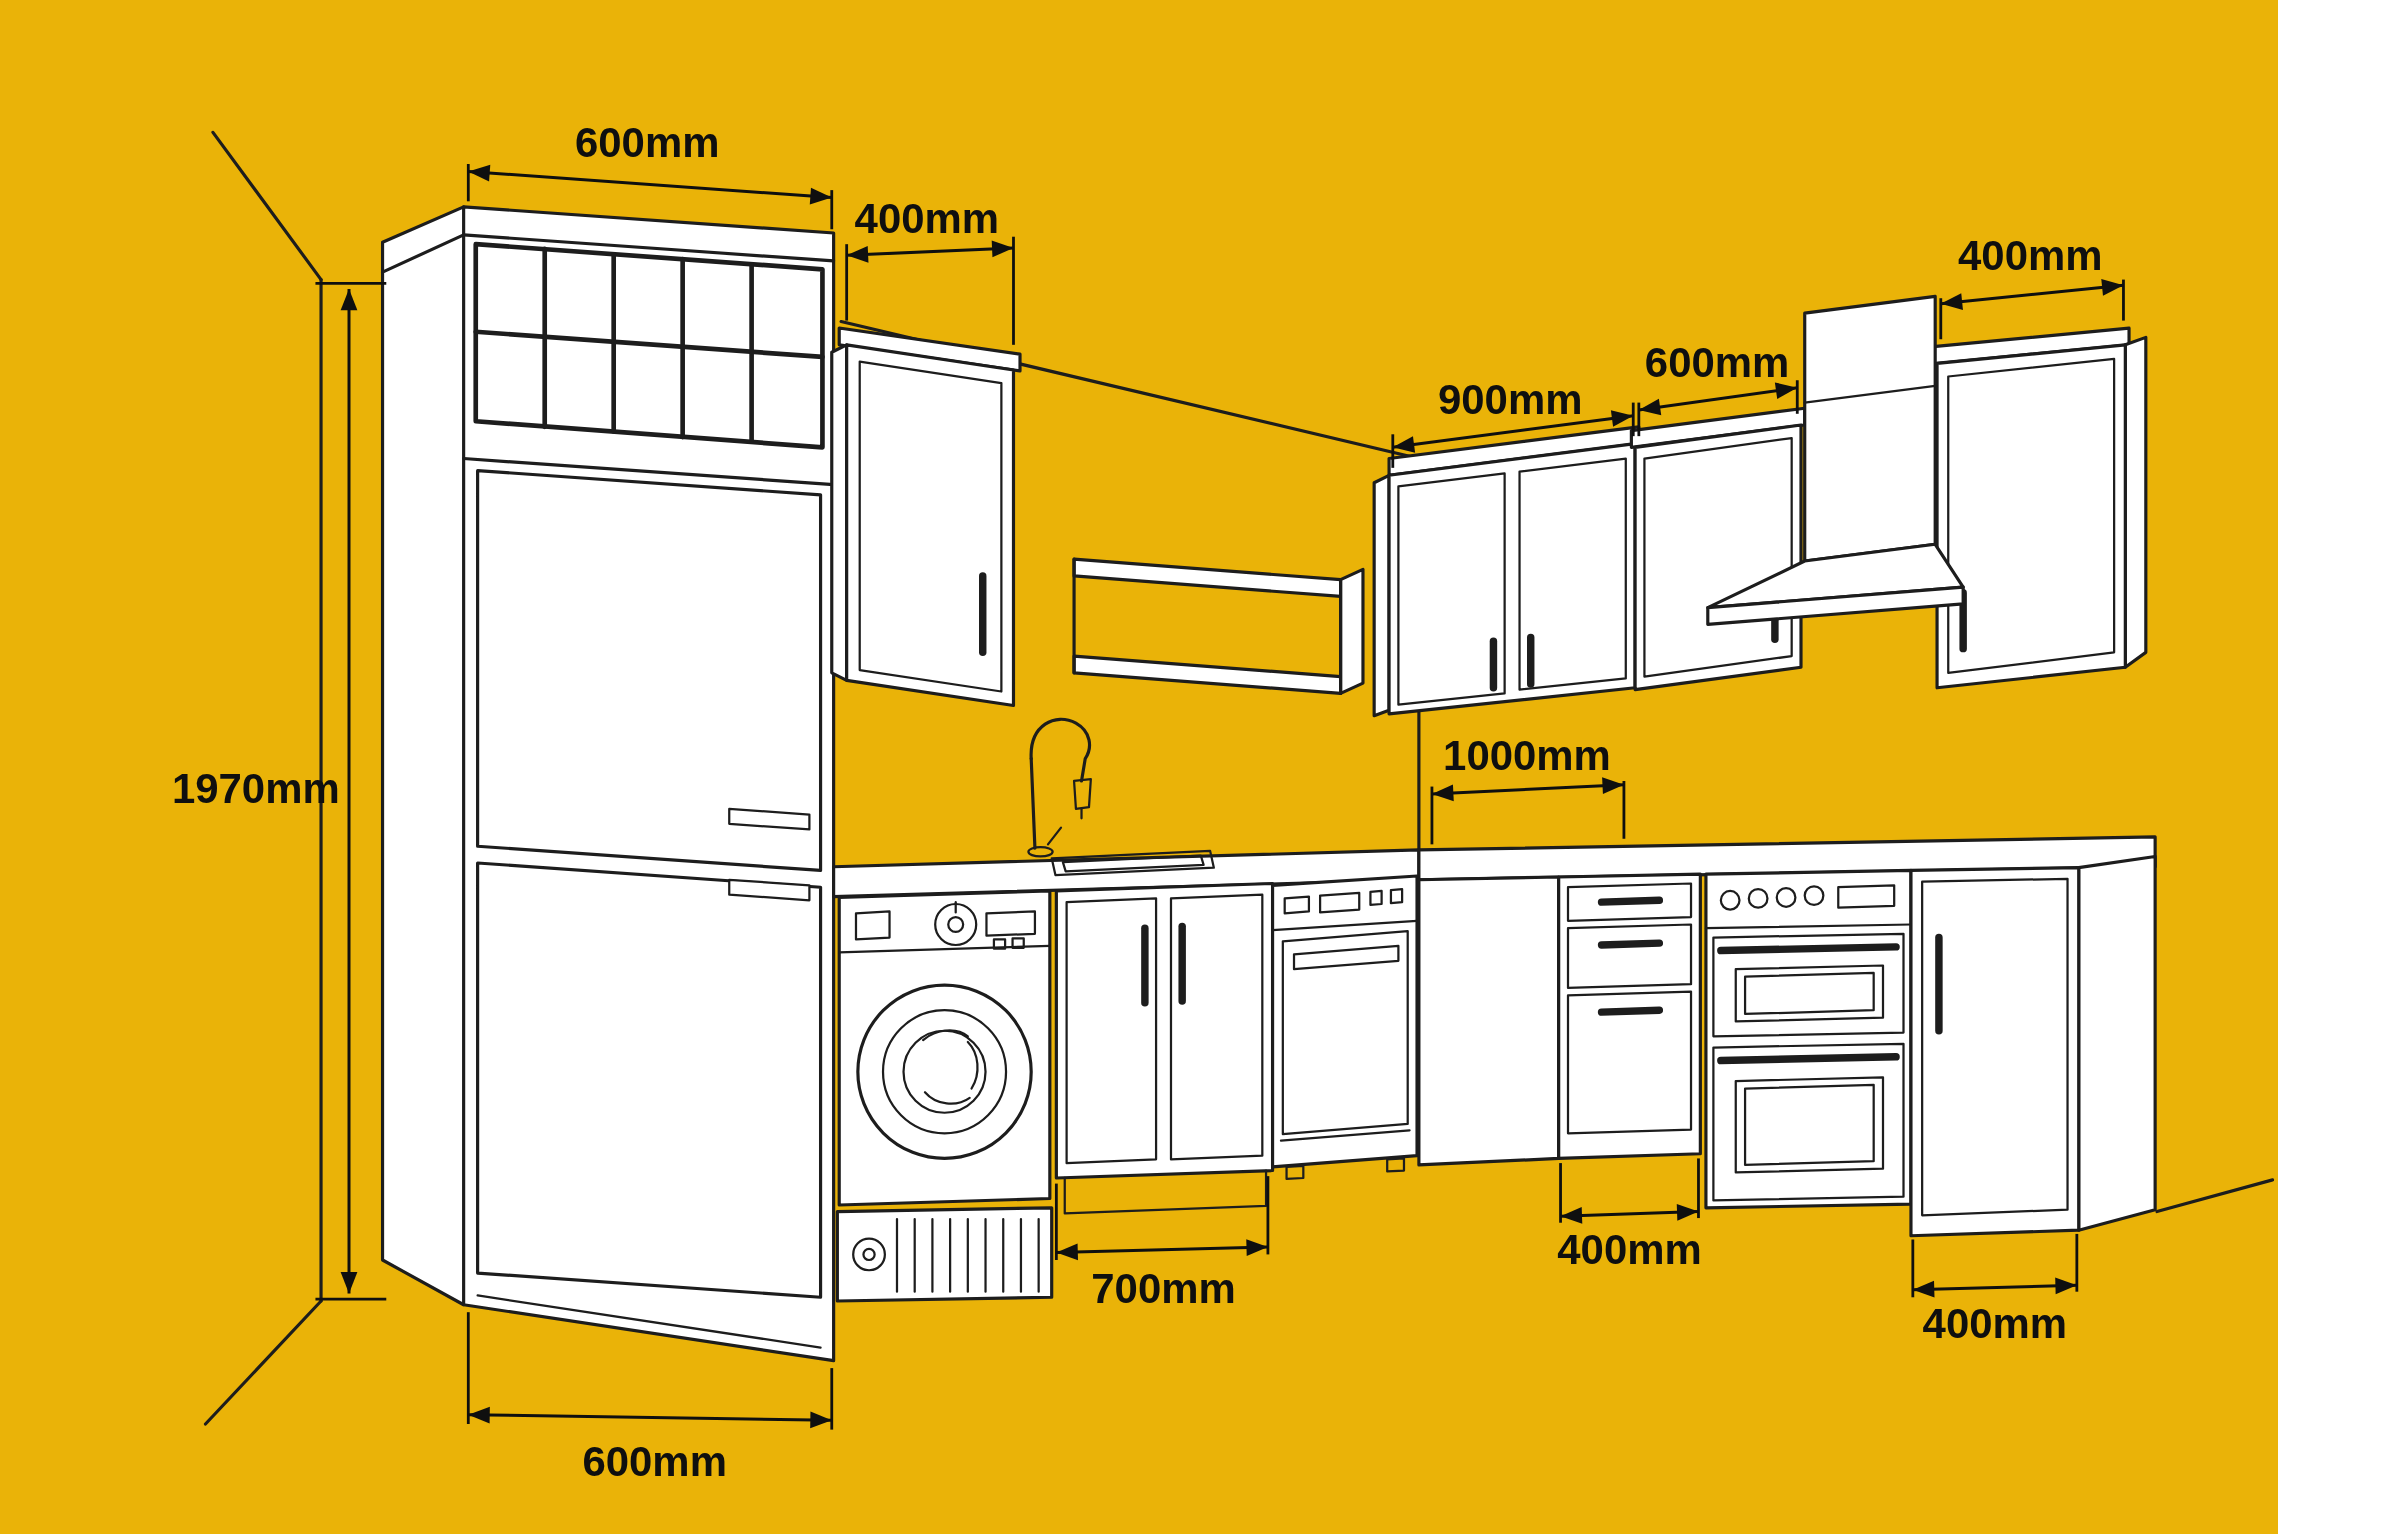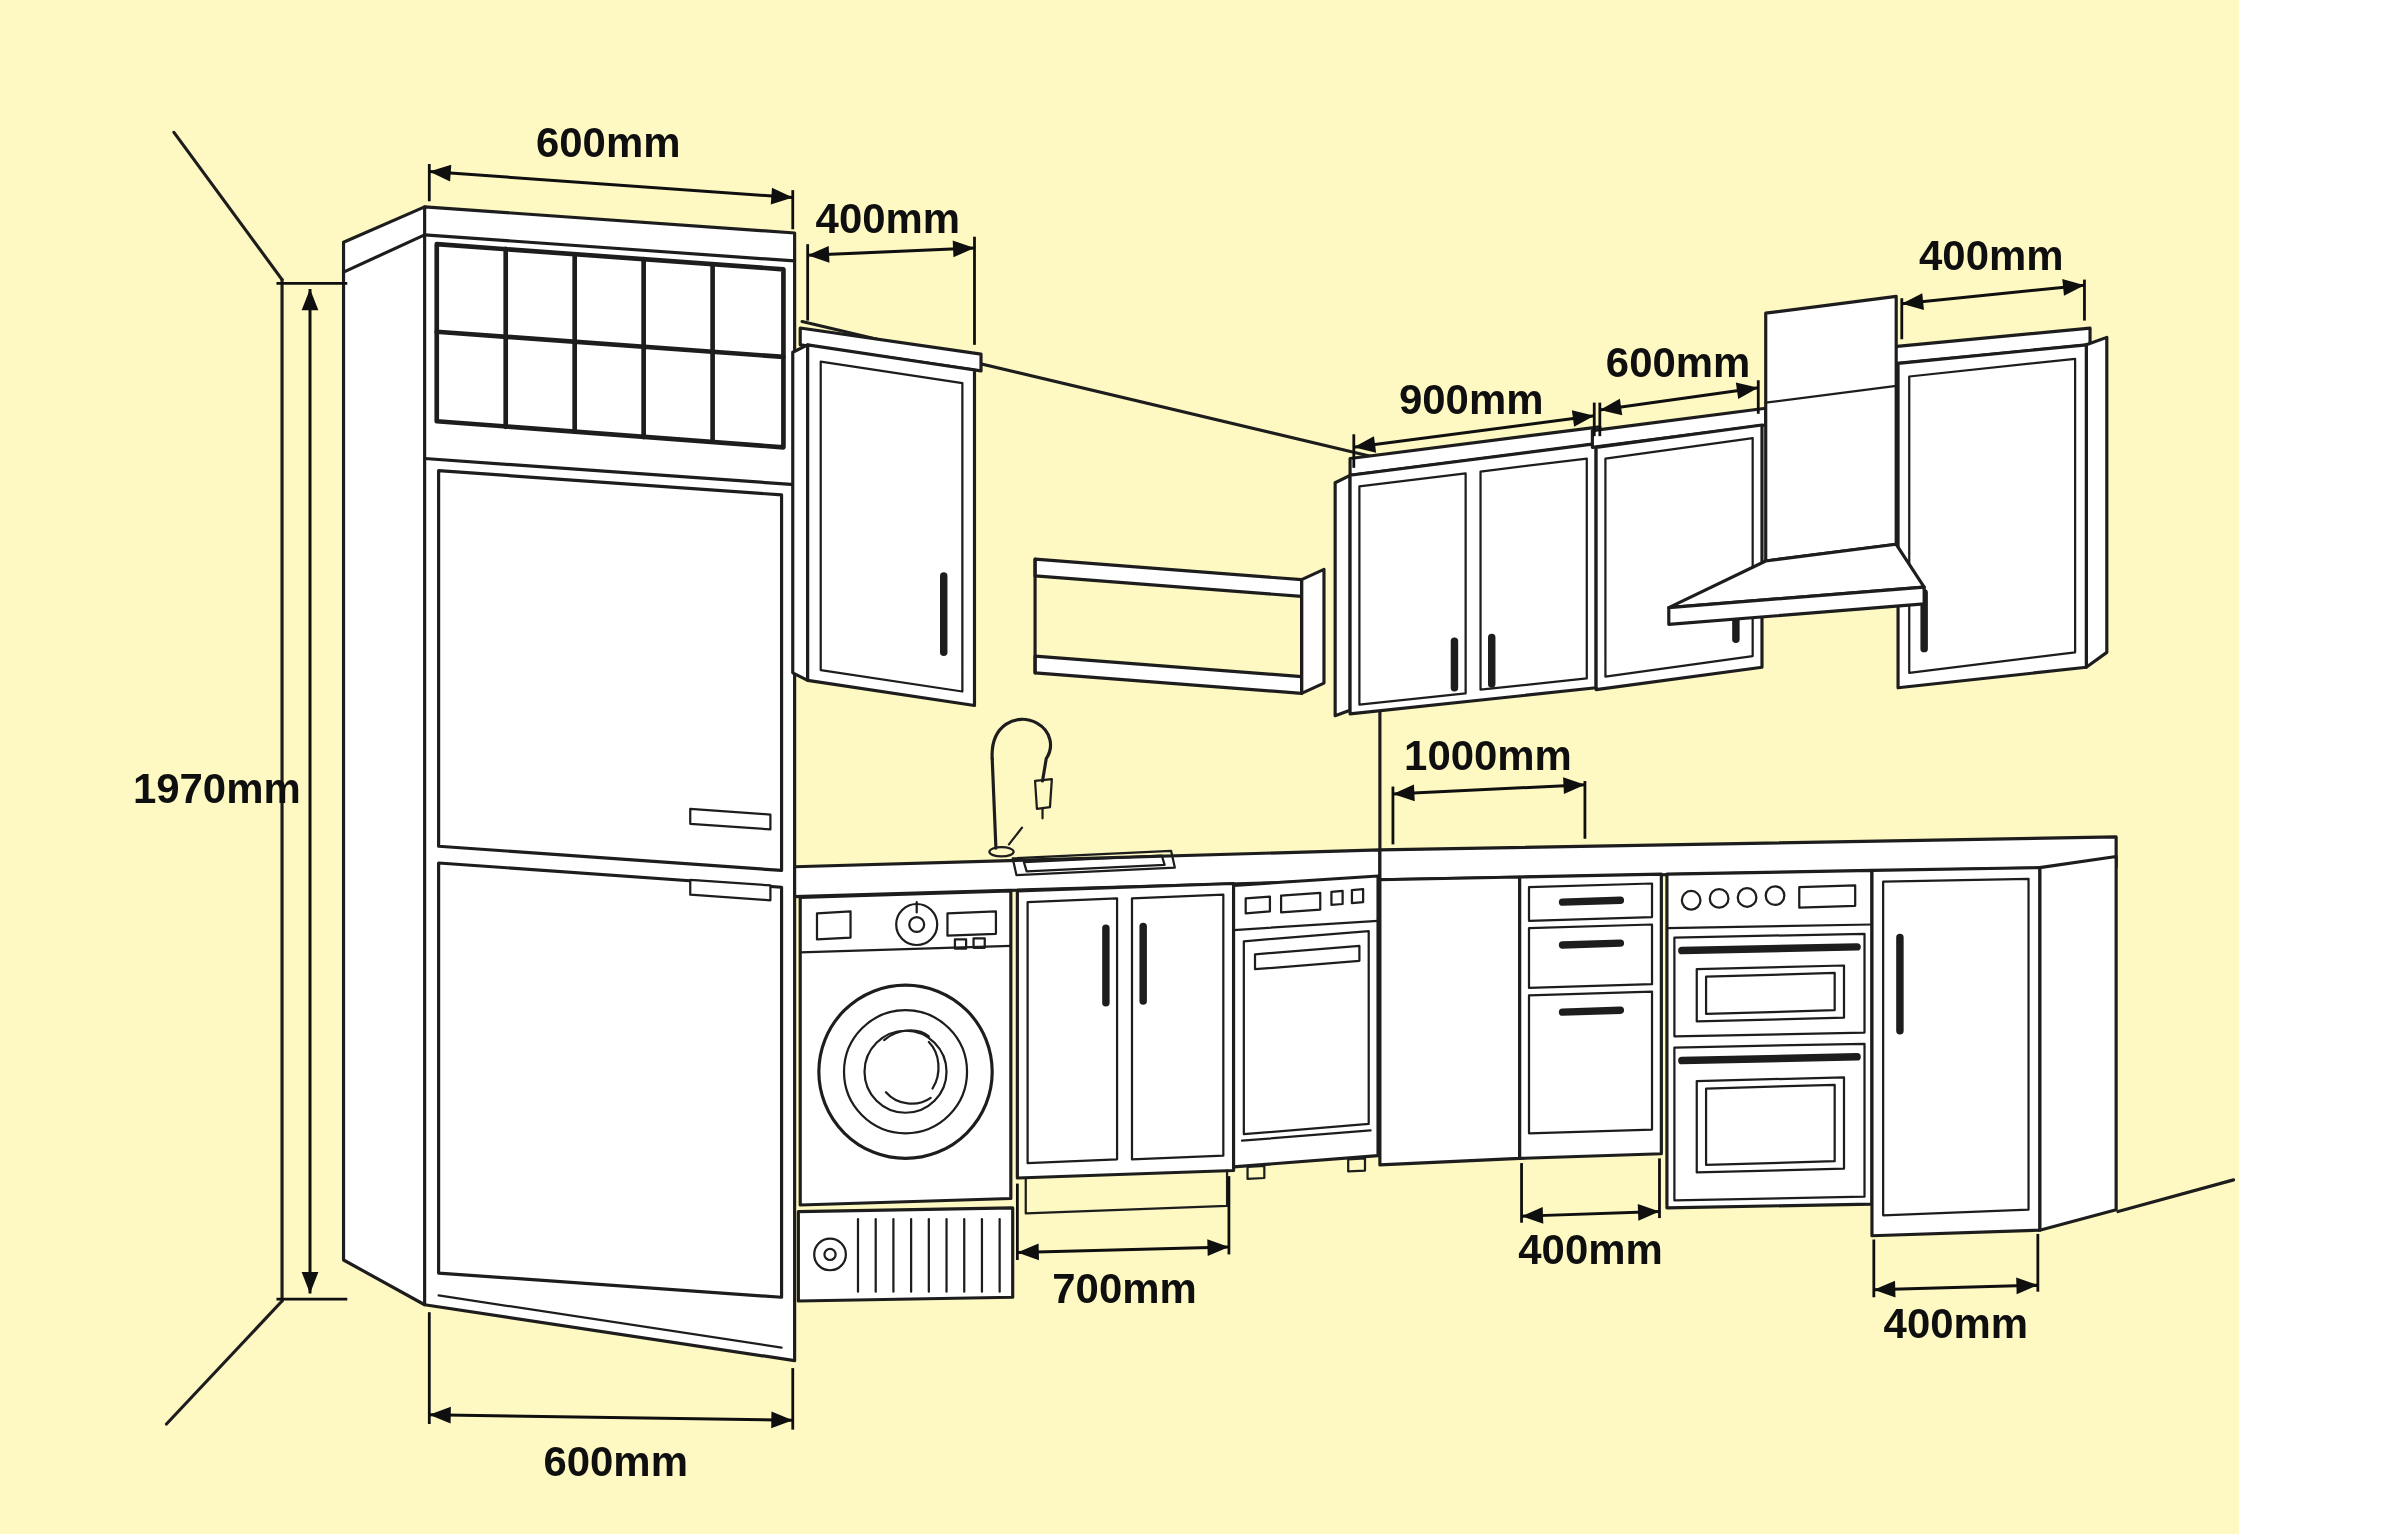--- a/index.html
+++ b/index.html
@@ -1,17 +1,17 @@
 <!DOCTYPE html>
 <html style="font-size:15px"><head>
 <meta charset="utf-8">
 <title>Kitchen Dimensions Diagram</title>
 <style>
   html,body{margin:0;padding:0;background:#ffffff;}
-  .stage{width:2239px;height:1534px;background:#fef9c3;position:relative;overflow:hidden;}
+  .stage{width:2239px;height:1534px;background:#eab308;position:relative;overflow:hidden;padding-left:39px;}
   svg{display:block;}
   .s{fill:none;stroke:#1d1d1d;stroke-width:3.4;stroke-linecap:round;stroke-linejoin:round;}
   .f{fill:#ffffff;stroke:#1d1d1d;stroke-width:3.4;stroke-linejoin:round;}
   .t{stroke-width:2.4;}
   .b{stroke-width:5;}
   .h{stroke-width:8;stroke-linecap:round;}
   .dln{stroke:#0f0f0f;stroke-width:3.2;fill:none;}
   .dext{stroke:#0f0f0f;stroke-width:3;fill:none;}
   .dtx{font-family:"Liberation Sans",sans-serif;font-weight:700;font-size:45px;fill:#0f0f0f;text-anchor:middle;}
   .mk{fill:#0f0f0f;stroke:none;}

